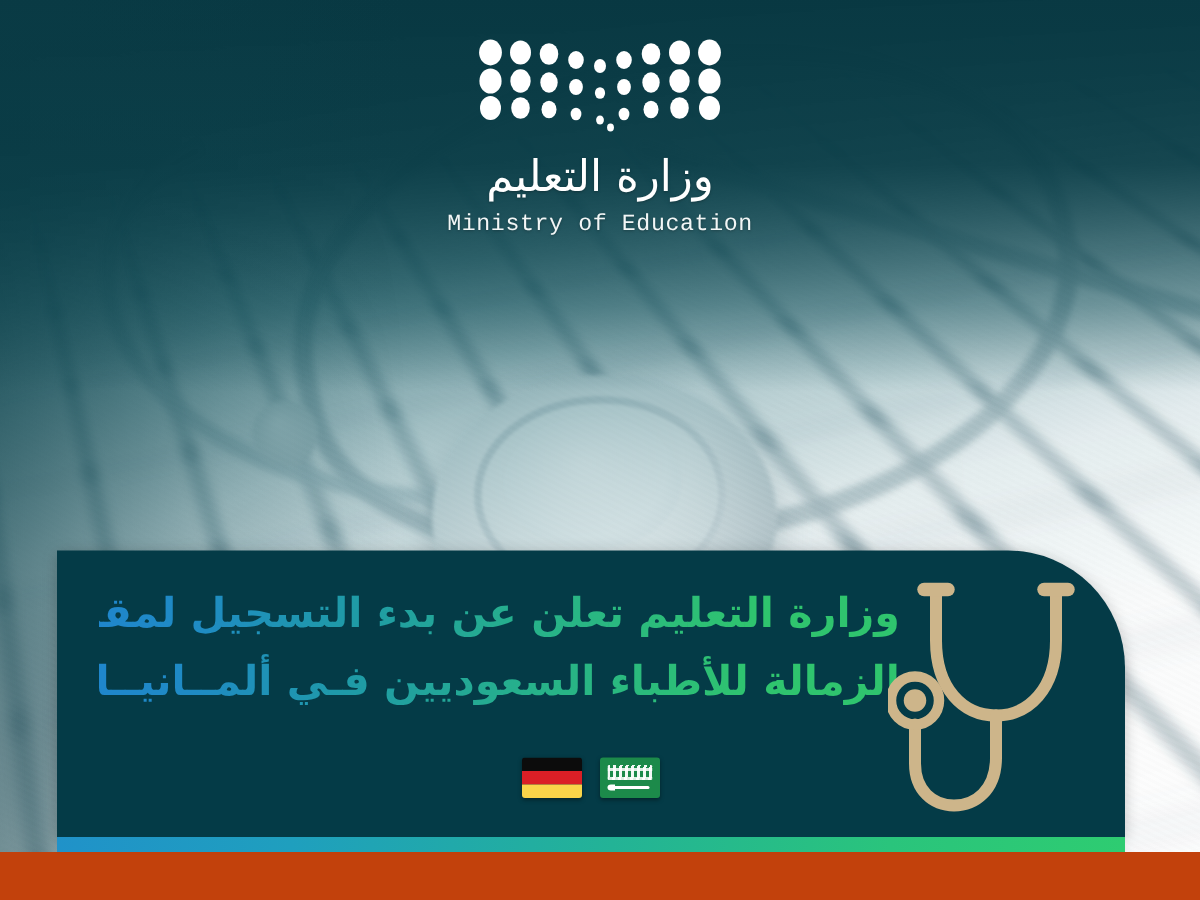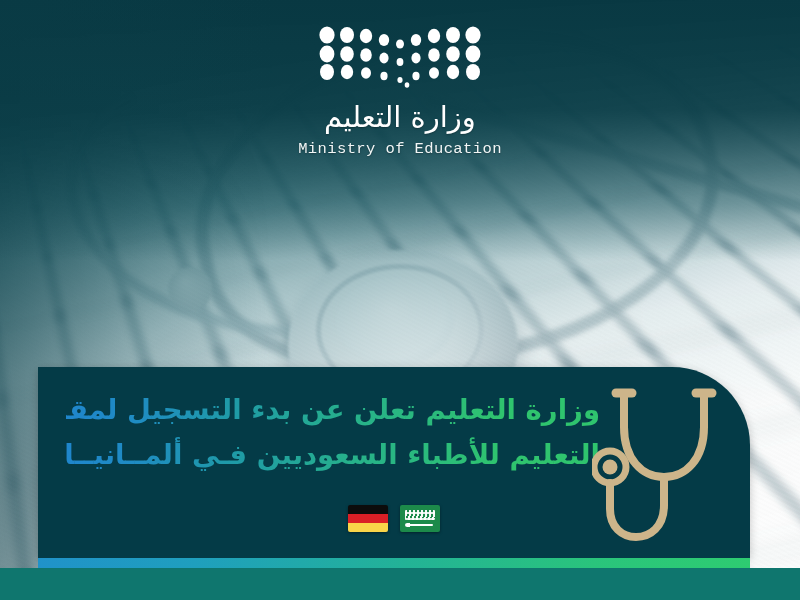--- a/index.html
+++ b/index.html
@@ -10,21 +10,21 @@
     height: 600px;
     overflow: hidden;
     background: #ecebe7;
     font-family: "Liberation Sans", "DejaVu Sans", sans-serif;
   }
 
   #poster {
     position: relative;
     width: 800px;
     height: 600px;
-    background: #0f766e;
+    background: #c2410c;
     overflow: hidden;
   }
 
   
   .photo-stage {
     position: absolute;
     inset: 0 0 32px 0;
     overflow: hidden;
     background: #cfd6d6;
   }
@@ -370,21 +370,21 @@
     </svg>
 
     <div class="logo-ar">وزارة التعليم</div>
     <div class="logo-en">Ministry of Education</div>
   </div>
 
   <div class="card">
 
     <div class="headline">
       <span class="ln">وزارة التعليم تعلن عن بدء التسجيل لمقاعد</span>
-      <span class="ln">التعليم للأطباء السعوديين فـي ألمــانيــا</span>
+      <span class="ln">الزمالة للأطباء السعوديين فـي ألمــانيــا</span>
     </div>
 
     <div class="flags">
       <div class="flag flag-de">
         <div class="flag-de-b1"></div>
         <div class="flag-de-b2"></div>
         <div class="flag-de-b3"></div>
       </div>
       <div class="flag flag-sa">
         <div class="shahada"></div>

